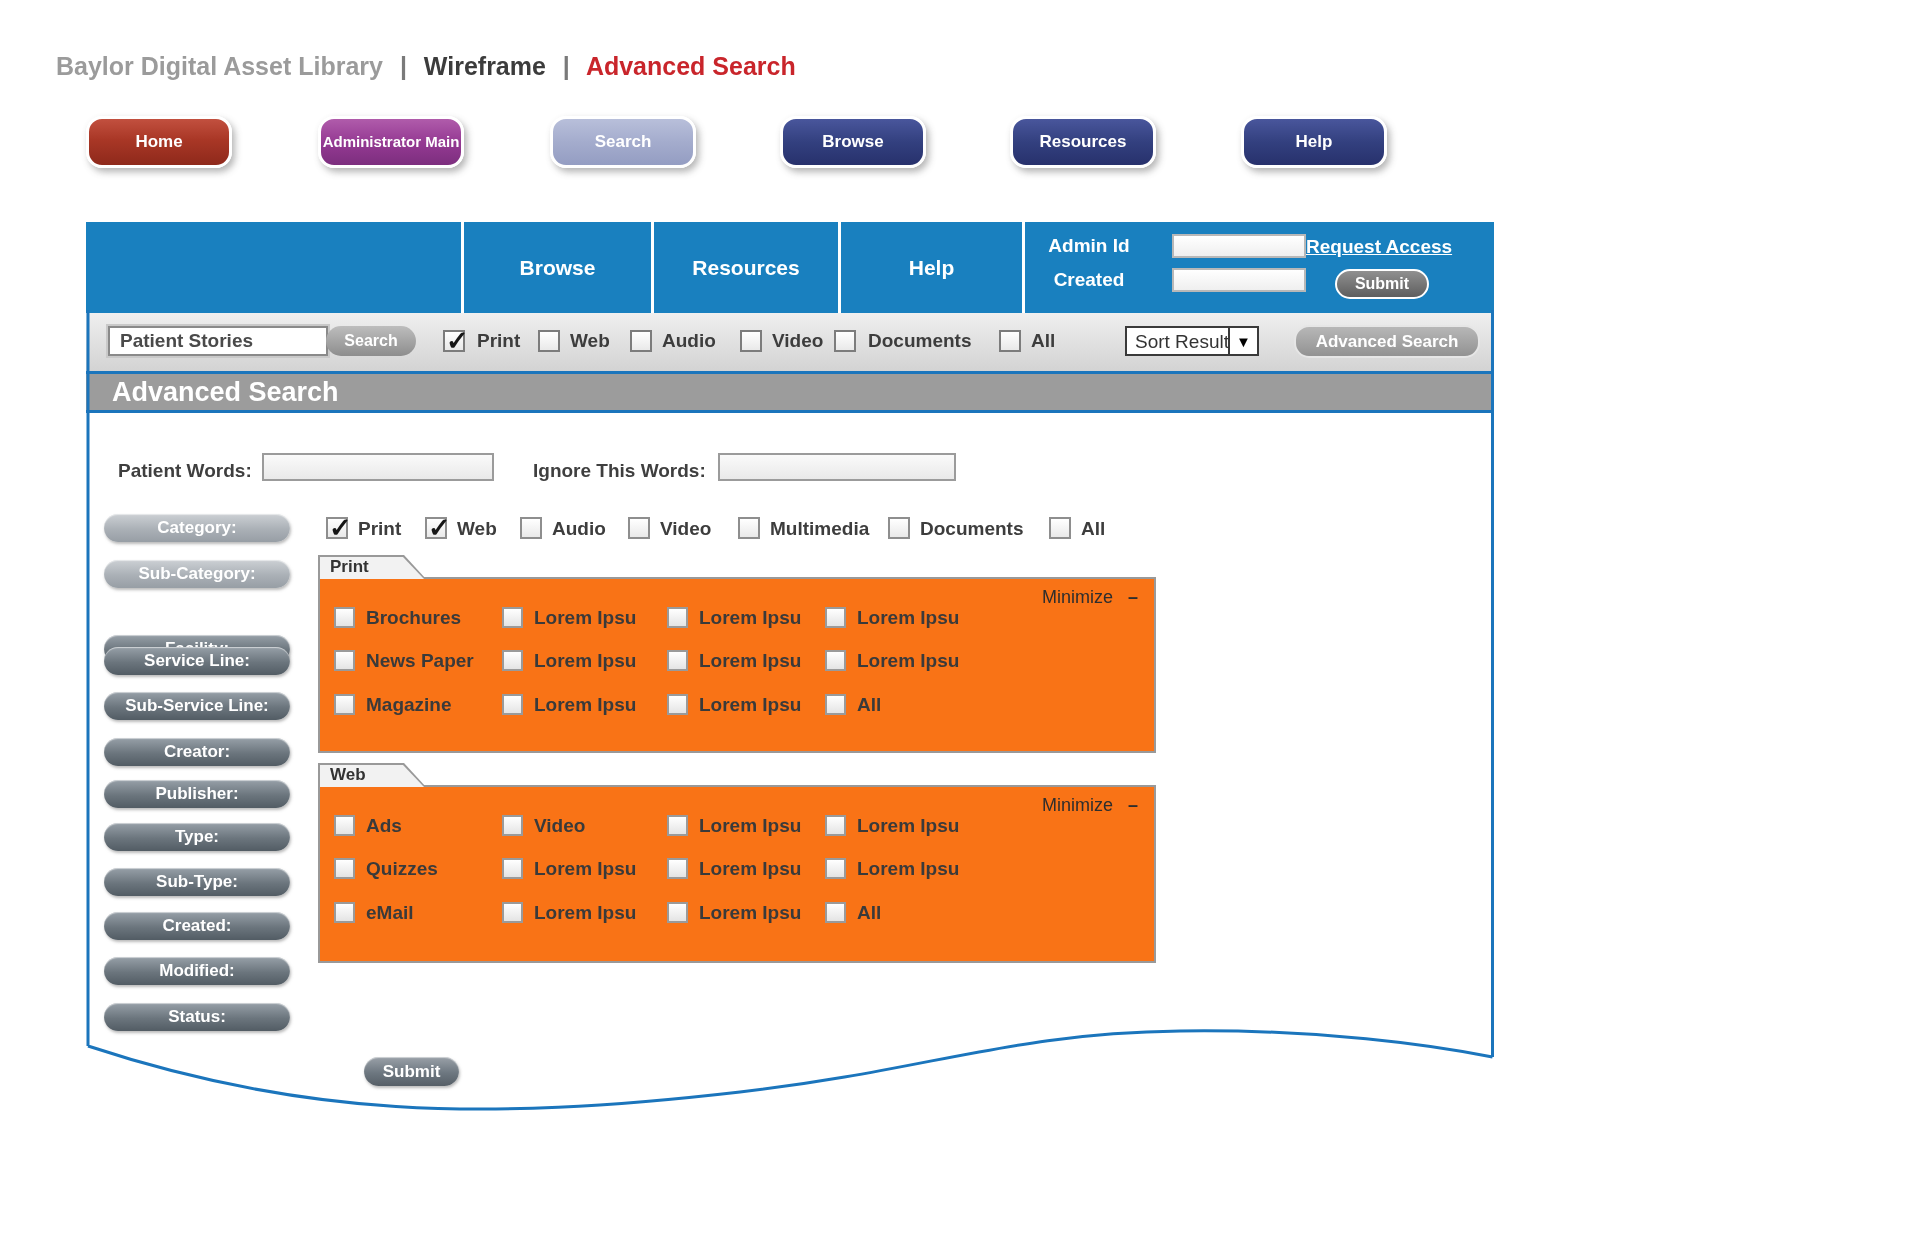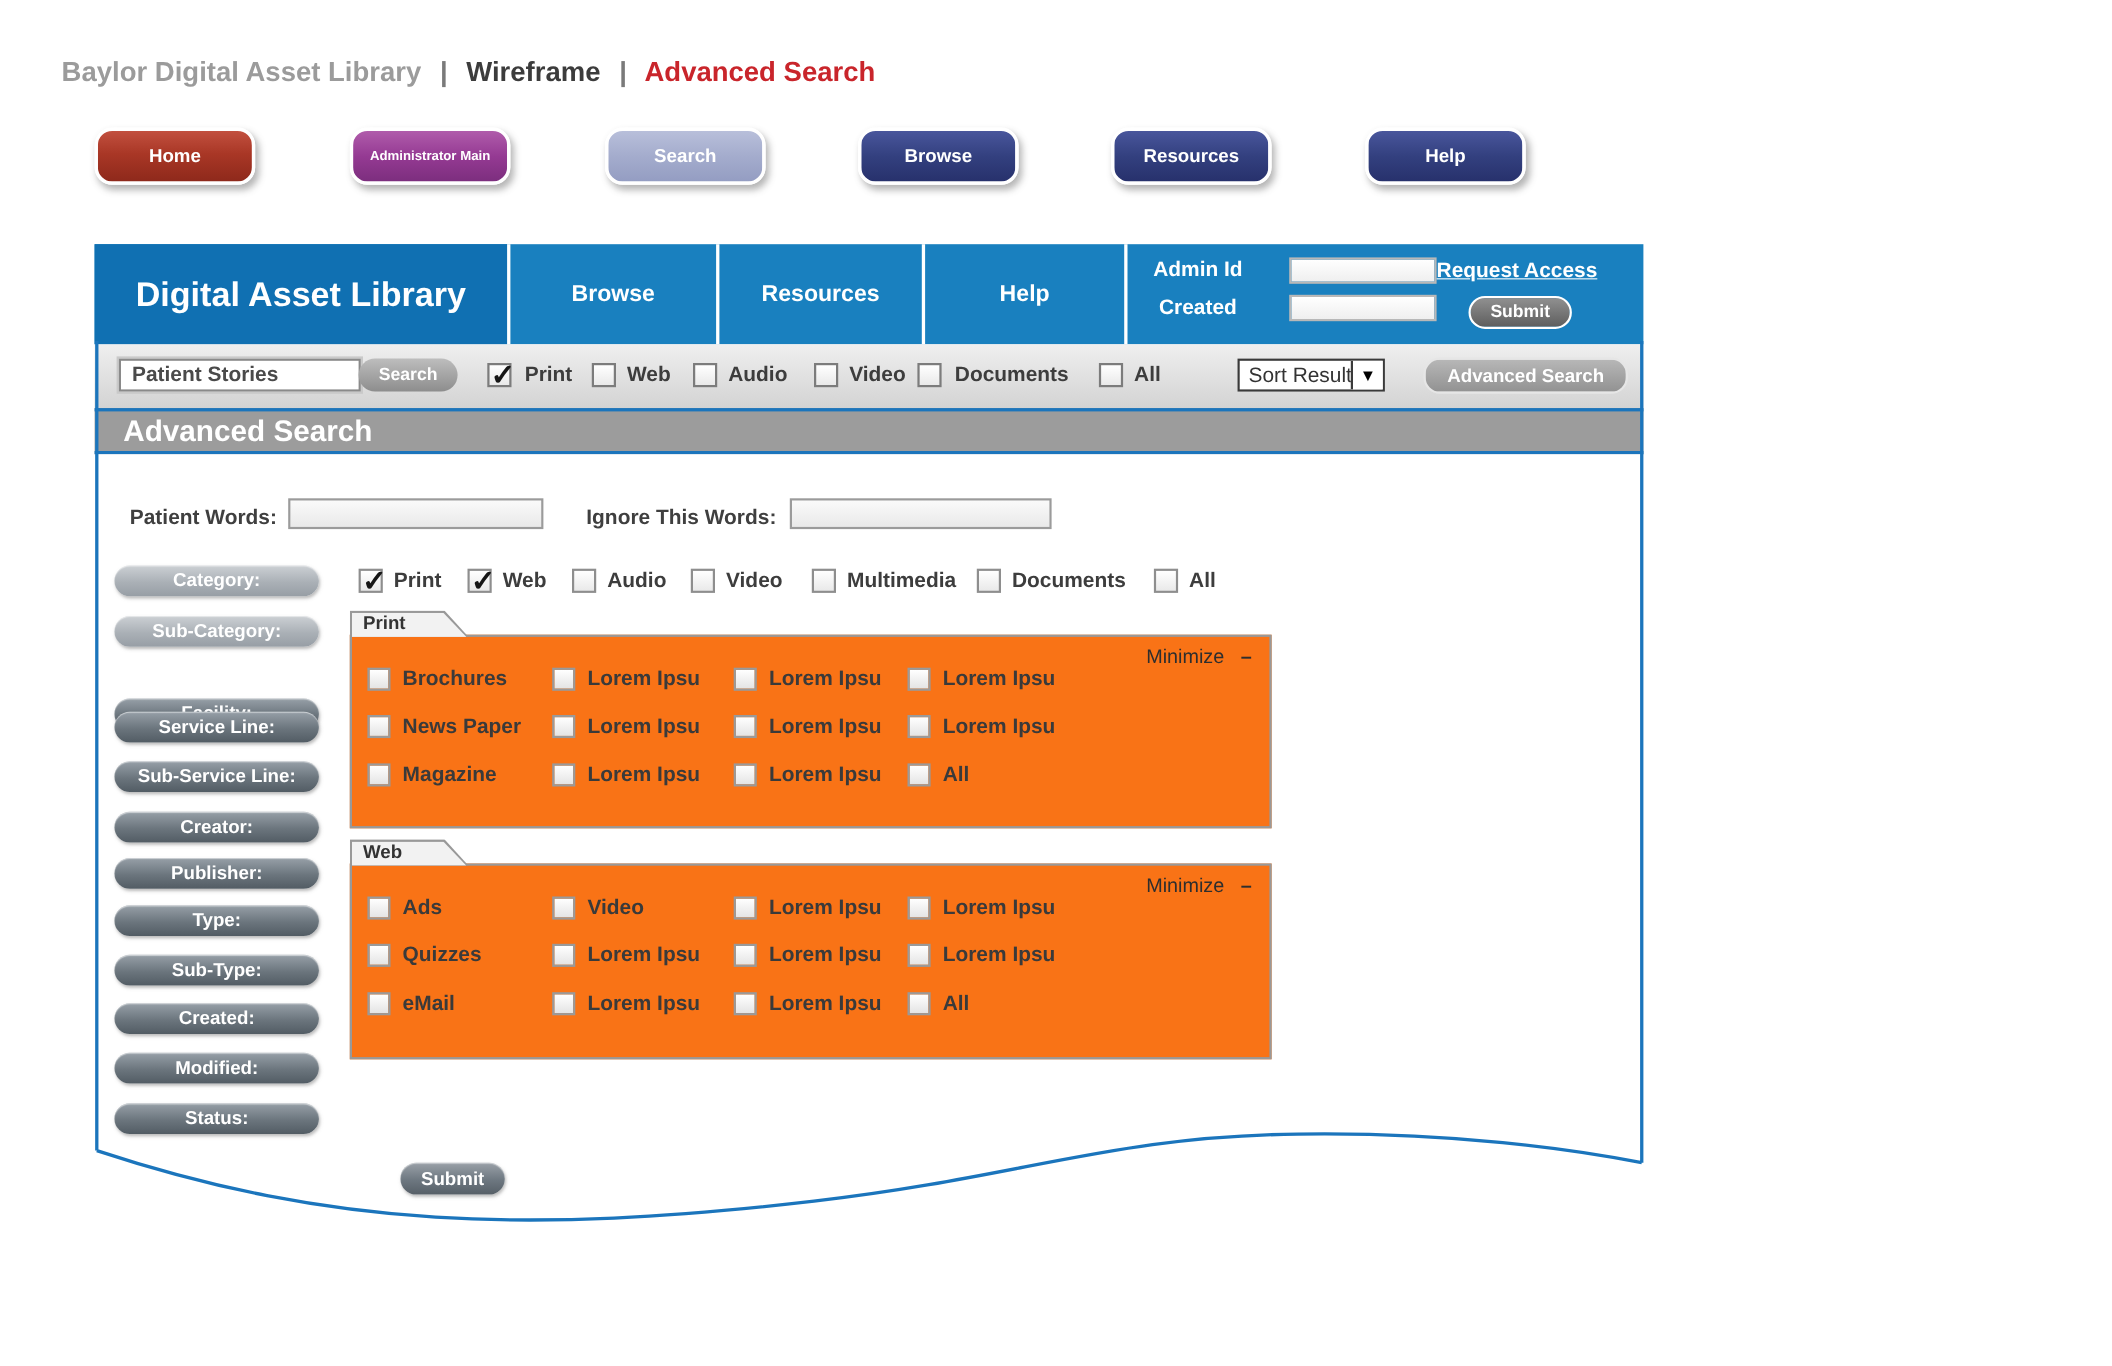--- a/index.html
+++ b/index.html
@@ -10,21 +10,21 @@
   #breadcrumb .brand{color:#9b9b9b;}
   #breadcrumb .div{color:#7a7a7a;padding:0 10px;font-weight:bold;}
   #breadcrumb .wire{color:#3c3c3c;}
   #breadcrumb .page{color:#c9252b;}
   
   .nav-btn{position:absolute;top:116px;width:146px;height:52px;border-radius:16px;
       border:3px solid #fff;box-shadow:3px 4px 7px rgba(90,90,90,.45);
       color:#fff;font-weight:bold;font-size:17px;display:flex;align-items:center;
       justify-content:center;text-align:center;line-height:1.15;cursor:pointer;box-sizing:border-box;}
   .btn-home{left:86px;background:linear-gradient(#c2503f 0%,#a93726 45%,#8e291b 100%);}
-  .btn-admin{left:318px;font-size:12px;background:linear-gradient(#b05cab 0%,#953a93 50%,#7c2e7e 100%);}
+  .btn-admin{left:318px;font-size:15px;background:linear-gradient(#b05cab 0%,#953a93 50%,#7c2e7e 100%);}
   .btn-search{left:550px;background:linear-gradient(#b8bfda 0%,#a4accd 50%,#949dc2 100%);}
   .btn-browse{left:780px;}
   .btn-res{left:1010px;}
   .btn-help{left:1241px;}
   .navy{background:linear-gradient(#49569c 0%,#33407f 50%,#27316c 100%);}
   
   #masthead{position:absolute;left:86px;top:222px;width:1408px;height:91px;background:#1980bf;}
   #dal-block{position:absolute;left:0;top:0;width:375px;height:91px;background:#1070b2;
       display:flex;align-items:center;justify-content:center;color:#fff;font-weight:bold;font-size:31px;}
   .mast-sep{position:absolute;top:0;width:3px;height:91px;background:#fff;}
@@ -119,21 +119,20 @@
 </div>
 
 <div class="nav-btn btn-home">Home</div>
 <div class="nav-btn btn-admin">Administrator Main</div>
 <div class="nav-btn btn-search">Search</div>
 <div class="nav-btn btn-browse navy">Browse</div>
 <div class="nav-btn btn-res navy">Resources</div>
 <div class="nav-btn btn-help navy">Help</div>
 
 <div id="masthead">
-  <div id="dal-block">Digital Asset Library</div>
   <div class="mast-sep" style="left:375px;"></div>
   <div class="mast-tab" id="mtab-browse">Browse</div>
   <div class="mast-sep" style="left:565px;"></div>
   <div class="mast-tab" id="mtab-res">Resources</div>
   <div class="mast-sep" style="left:752px;"></div>
   <div class="mast-tab" id="mtab-help">Help</div>
   <div class="mast-sep" style="left:936px;"></div>
   <div class="adm-label" style="left:938px;top:13px;">Admin Id</div>
   <input class="adm-input" style="left: 1086px; top: 12px;" value="">
   <div class="adm-label" style="left:938px;top:47px;">Created</div>

